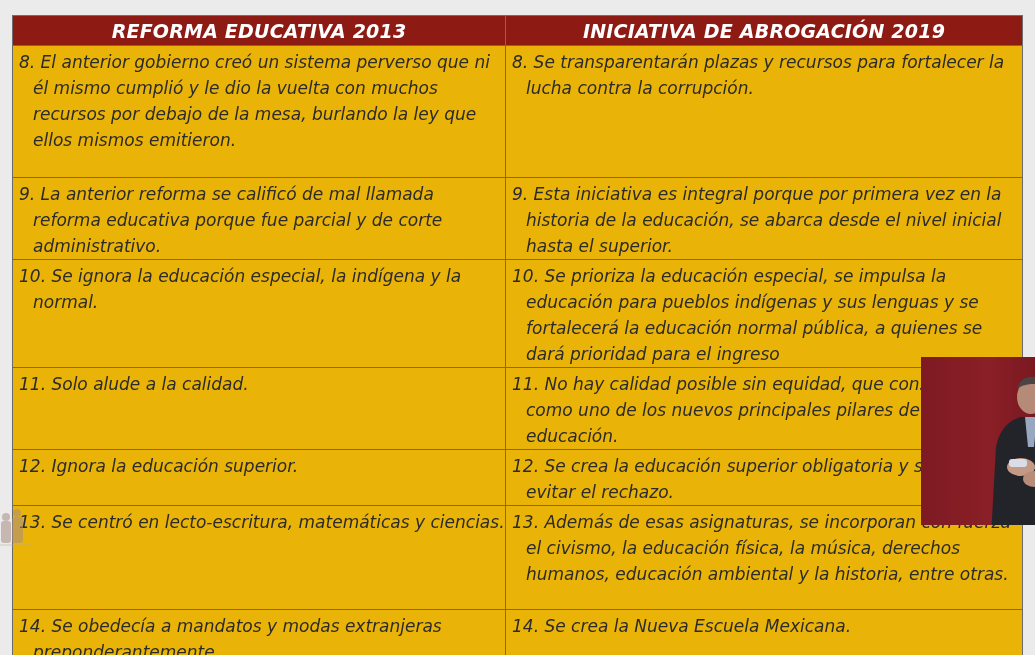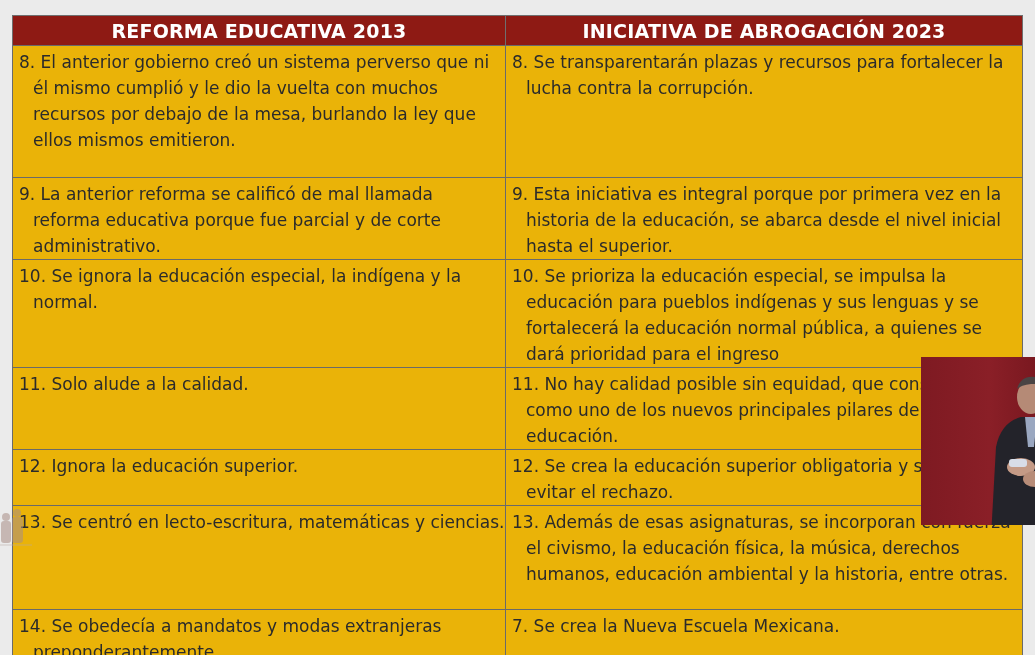--- a/index.html
+++ b/index.html
@@ -13,20 +13,21 @@
       position: relative;
       overflow: hidden;
       font-family: "DejaVu Sans", sans-serif;
       color: #2a2a2a;
     }
     .slide {
       position: absolute;
       left: 0; top: 0;
       width: 894px; height: 655px;
       background: #ebebeb;
+      font-style: italic;
     }
     .comparison-table {
       position: absolute;
       left: 12px;
       top: 15px;
       width: 1010px;
       border-collapse: collapse;
       table-layout: fixed;
     }
     .comparison-table col.c1 { width: 493px; }
@@ -98,21 +99,21 @@
 <div class="slide">
 
   <table class="comparison-table">
     <colgroup>
       <col class="c1">
       <col class="c2">
     </colgroup>
     <thead>
       <tr>
         <th>REFORMA EDUCATIVA 2013</th>
-        <th>INICIATIVA DE ABROGACIÓN 2023</th>
+        <th>INICIATIVA DE ABROGACIÓN 2019</th>
       </tr>
     </thead>
     <tbody>
       <tr class="row-8">
         <td>
             <span class="cell-text">8. El anterior gobierno creó un sistema perverso que ni él mismo cumplió y le dio la vuelta con muchos recursos por debajo de la mesa, burlando la ley que ellos mismos emitieron.</span>
           </td>
         <td>
             <span class="cell-text">8. Se transparentarán plazas y recursos para fortalecer la lucha contra la corrupción.</span>
           </td>
@@ -155,21 +156,21 @@
           </td>
         <td>
             <span class="cell-text">13. Además de esas asignaturas, se incorporan con fuerza el civismo, la educación física, la música, derechos humanos, educación ambiental y la historia, entre otras.</span>
           </td>
       </tr>
       <tr class="row-14">
         <td>
             <span class="cell-text">14. Se obedecía a mandatos y modas extranjeras preponderantemente.</span>
           </td>
         <td>
-            <span class="cell-text">7. Se crea la Nueva Escuela Mexicana.</span>
+            <span class="cell-text">14. Se crea la Nueva Escuela Mexicana.</span>
           </td>
       </tr>
     </tbody>
   </table>
 
   <svg class="watermark" viewBox="0 0 34 60">
     <g fill="#a88e86">
       <circle cx="6" cy="12" r="4"></circle>
       <rect x="1" y="16" width="10" height="22" rx="3"></rect>
       <circle cx="17" cy="8" r="4"></circle>

